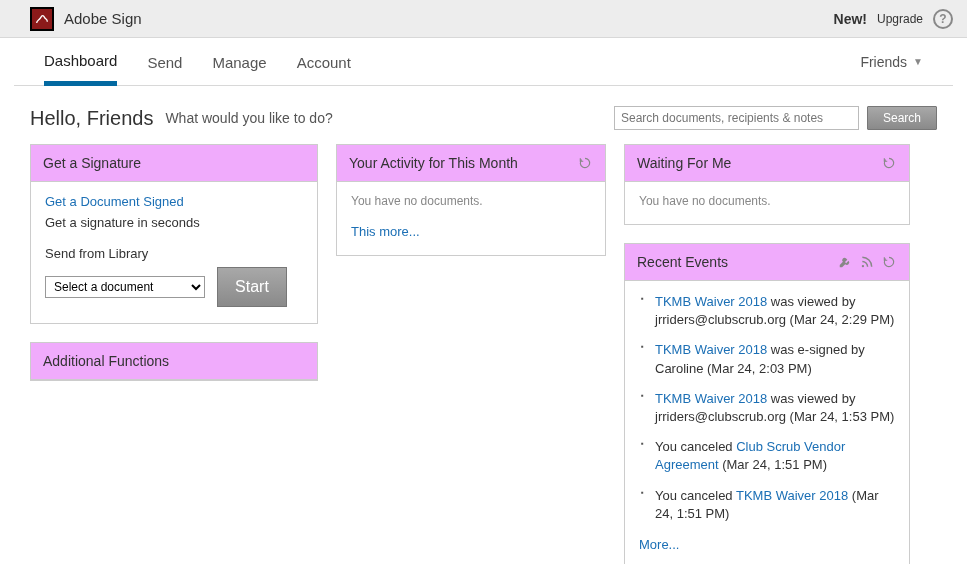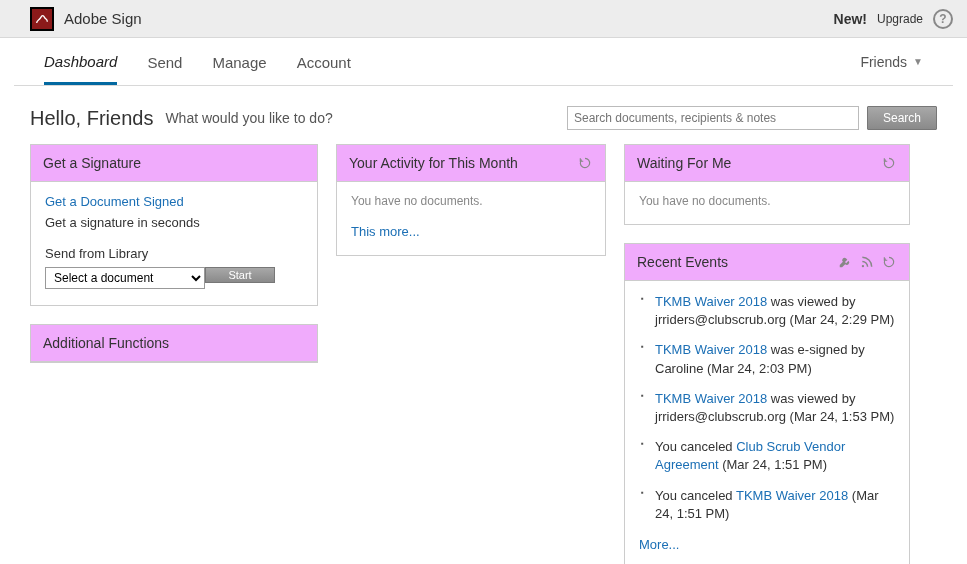--- a/index.html
+++ b/index.html
@@ -11,51 +11,51 @@
   .logo svg { width: 16px; height: 16px; }
   .app-title { margin-left: 10px; font-size: 15px; color: #333; font-weight: 400; }
   .topbar-spacer { flex: 1; }
   .top-new { font-weight: bold; font-size: 14px; margin-right: 10px; color: #333; }
   .top-upgrade { font-size: 12px; margin-right: 10px; color: #333; }
   .help-circle { width: 20px; height: 20px; border: 2px solid #888; border-radius: 50%; display: flex; align-items: center; justify-content: center; font-size: 12px; color: #888; font-weight: bold; cursor: pointer; }
   
   
   .nav { border-bottom: 1px solid #d8d8d8; padding: 0 30px; display: flex; align-items: center; height: 48px; margin-left: 14px; margin-right: 14px; }
   .nav-tab { margin-right: 30px; font-size: 15px; color: #555; cursor: pointer; padding: 14px 0 12px 0; }
-  .nav-tab.active { color: #222; font-weight: 400; border-bottom: 3px solid #0369a1; font-style: italic; }
+  .nav-tab.active { color: #222; font-weight: 400; border-bottom: 5px solid #0369a1; }
   .nav-spacer { flex: 1; }
   .user-menu { display: flex; align-items: center; color: #555; cursor: pointer; font-size: 14px; }
   .user-menu .arrow { margin-left: 6px; font-size: 10px; color: #888; }
   
   
   .greeting-row { display: flex; align-items: center; padding: 20px 30px 14px 30px; }
   .greeting { font-size: 20px; color: #333; font-weight: 400; }
   .greeting-sub { margin-left: 12px; font-size: 14px; color: #555; }
   .greeting-spacer { flex: 1; }
-  .search-input { width: 292px; height: 24px; border: 1px solid #bbb; padding: 2px 6px; font-size: 12px; color: #555; }
+  .search-input { width: 245px; height: 24px; border: 1px solid #bbb; padding: 2px 6px; font-size: 12px; color: #555; }
   .search-btn { margin-left: 8px; width: 70px; height: 24px; background: linear-gradient(#a8a8a8,#8a8a8a); border: 1px solid #777; color: #fff; font-size: 12px; cursor: pointer; border-radius: 1px; }
   
   
   .columns { display: flex; padding: 0 30px 20px 30px; gap: 18px; align-items: flex-start; }
   .col { display: flex; flex-direction: column; gap: 18px; }
   .col-left { width: 288px; }
   .col-mid { width: 270px; }
   .col-right { width: 286px; }
   
   .panel { border: 1px solid #ccc; }
   .panel-header { background: #f0abfc; border-bottom: 1px solid #ccc; padding: 10px 12px; font-size: 14px; color: #333; display: flex; align-items: center; }
   .panel-header .ph-spacer { flex: 1; }
   .panel-body { padding: 12px 14px 16px 14px; }
   
   .link { color: #1b6fb5; cursor: pointer; }
   .desc { color: #333; font-size: 13px; }
   .muted { color: #888; font-size: 12px; }
   
   .doc-select { width: 160px; height: 22px; border: 1px solid #999; font-size: 12px; background: #fff; padding: 0 4px; }
-  .start-btn { width: 70px; height: 16px; background: linear-gradient(#a8a8a8,#8a8a8a); color: #fff; border: 1px solid #777; font-size: 11px; cursor: pointer; }
+  .start-btn { width: 70px; height: 40px; background: linear-gradient(#a8a8a8,#8a8a8a); color: #fff; border: 1px solid #777; font-size: 16px; cursor: pointer; margin-left: 12px; }
   
   .icon-btn { width: 16px; height: 16px; display: inline-flex; align-items: center; justify-content: center; color: #888; cursor: pointer; margin-left: 6px; }
   
   
   .event-list { list-style: none; padding: 0 0 0 0; }
   .event-list li { position: relative; padding: 0 0 12px 16px; font-size: 13px; color: #333; line-height: 1.4; }
   .event-list li::before { content: "▪"; position: absolute; left: 2px; top: 0; font-size: 8px; color: #555; }
   
   .more-link { color: #1b6fb5; cursor: pointer; padding: 0 14px 14px 14px; display: block; margin-top: -4px; }
 
@@ -102,21 +102,21 @@
 
   <div class="col col-left">
     <div class="panel">
       <div class="panel-header">
         <span>Get a Signature</span>
       </div>
       <div class="panel-body">
         <div class="link mb6">Get a Document Signed</div>
         <div class="desc mb16">Get a signature in seconds</div>
         <div class="desc mb6">Send from Library</div>
-        <div style="display:flex;align-items:flex-start;">
+        <div style="display:flex;align-items:center;">
           <select class="doc-select">
             <option>Select a document</option>
           </select>
           <button class="start-btn">Start</button>
         </div>
       </div>
     </div>
 
     <div class="panel">
       <div class="panel-header">

